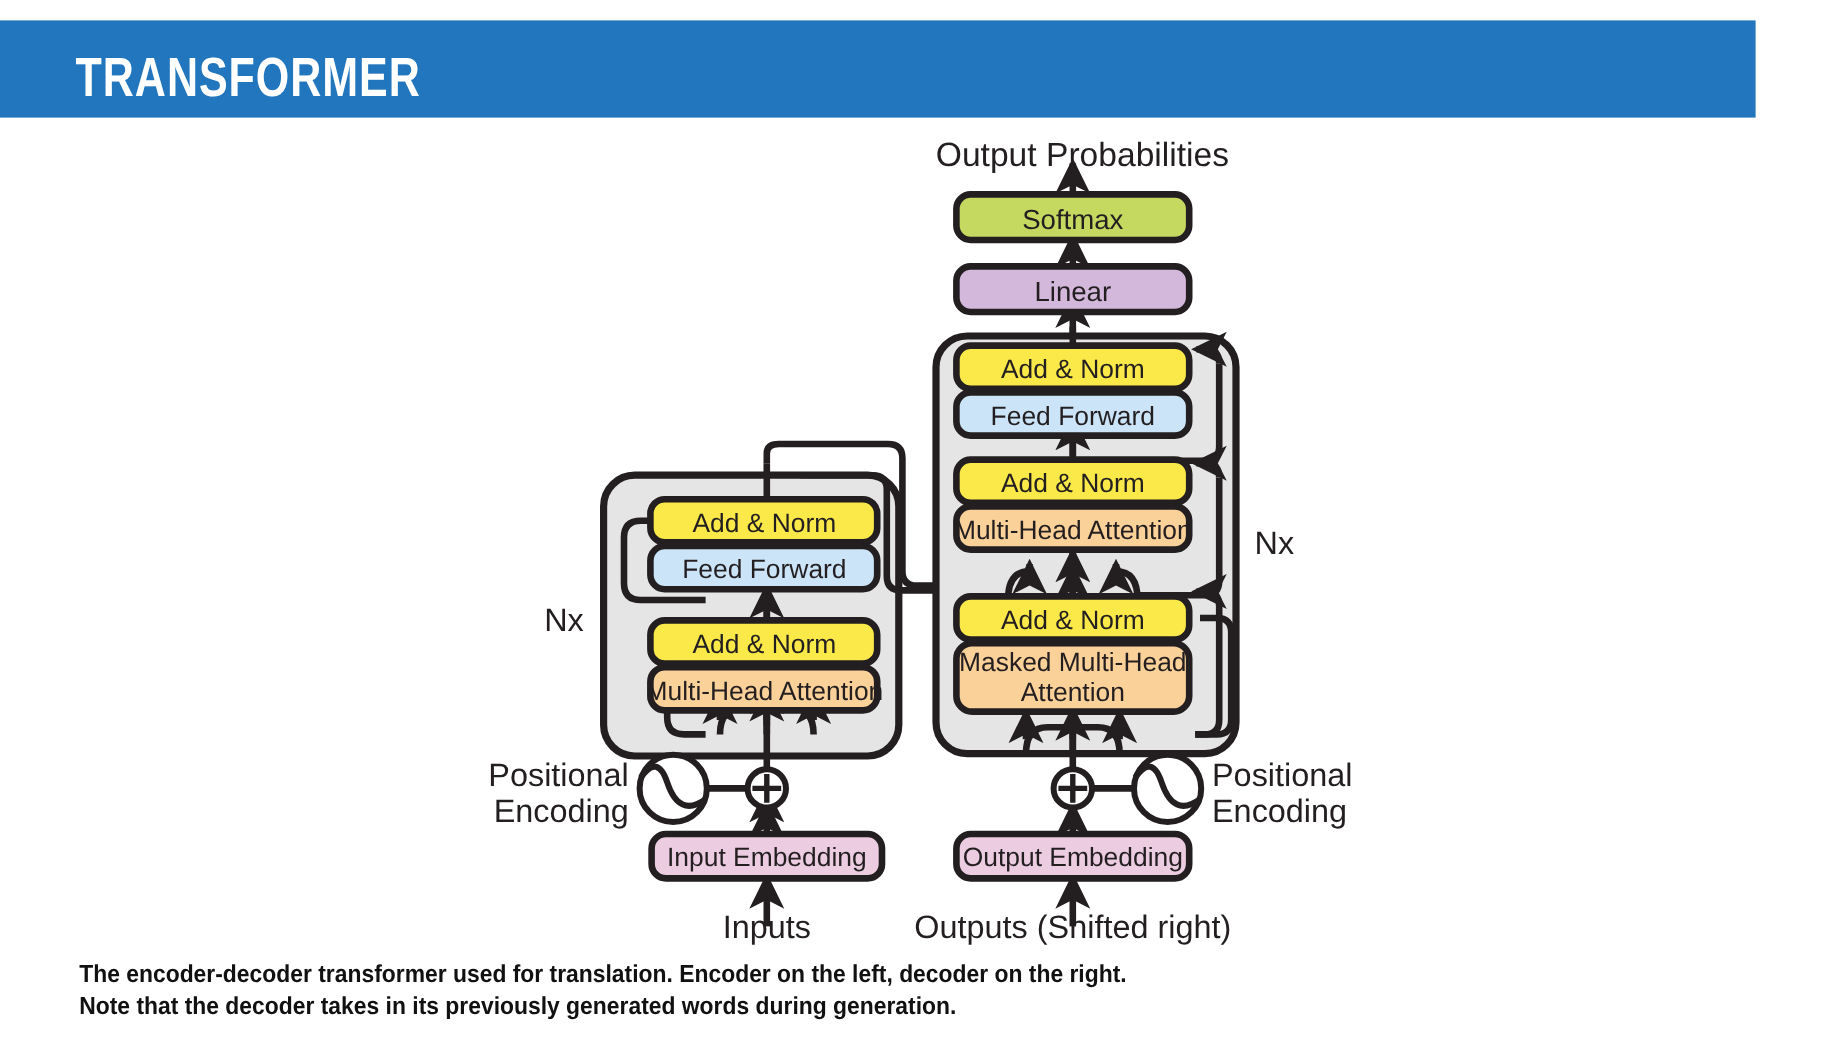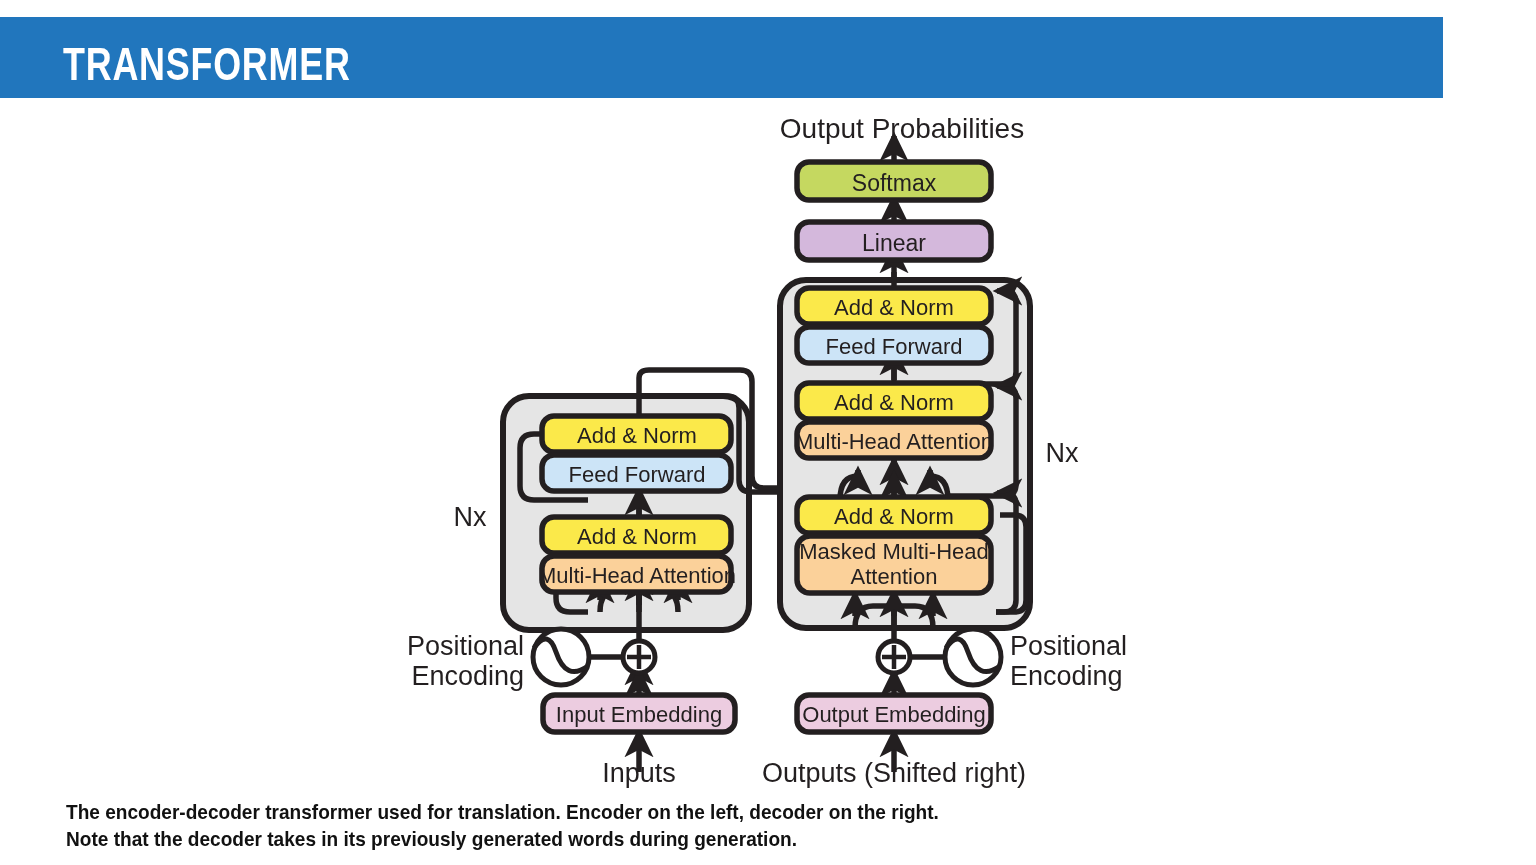--- a/index.html
+++ b/index.html
@@ -7,20 +7,21 @@
     width:1536px;height:865px;background:#ffffff;
     font-family:"Liberation Sans", sans-serif;
     overflow:hidden;position:relative;
   }
   #slide{position:absolute;left:0;top:0;width:1536px;height:865px;}
 
   
   .banner{
     position:absolute;left:0;top:17px;width:1443px;height:81px;
     background:#2176bd;
+    padding-left:20px;
   }
   .banner-title{
     position:absolute;left:63px;top:24px;
     font-family:"Liberation Sans Narrow","Liberation Sans",sans-serif;
     font-weight:bold;font-size:46px;letter-spacing:1px;
     color:#ffffff;text-transform:uppercase;
     transform:scaleX(0.78);transform-origin:left center;
     white-space:nowrap;line-height:1;
   }
 

